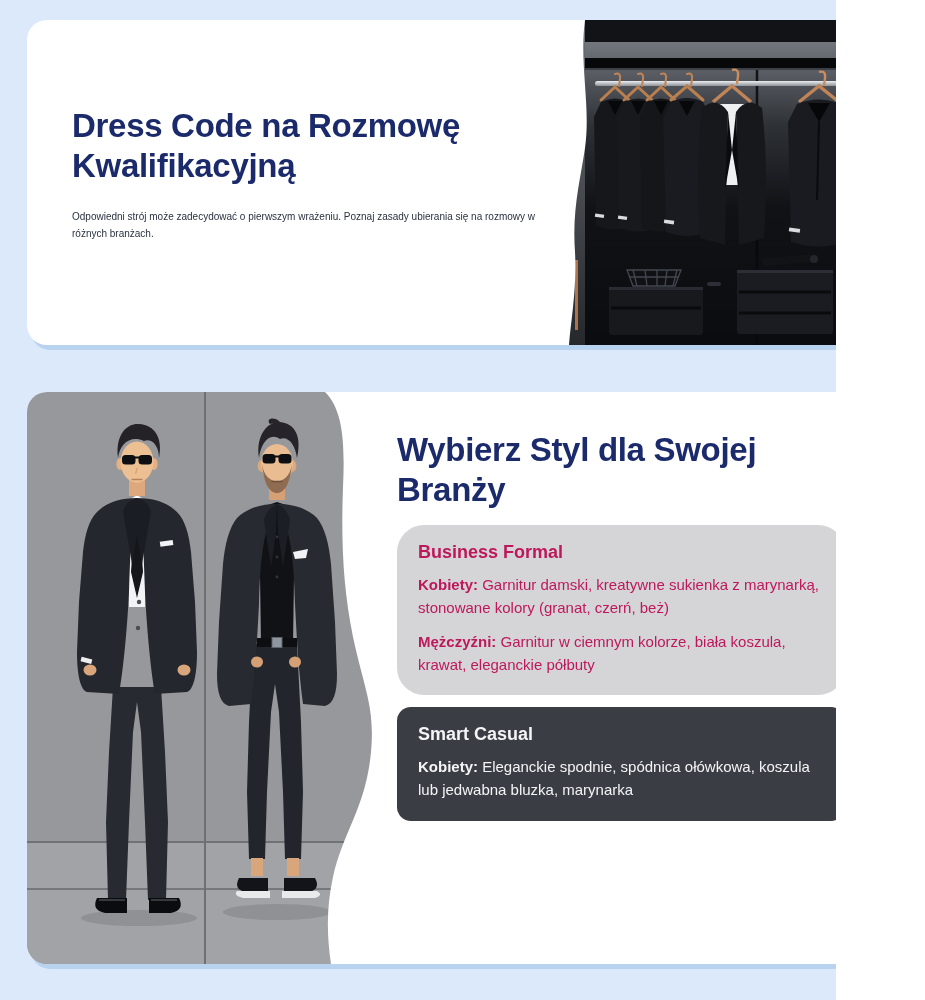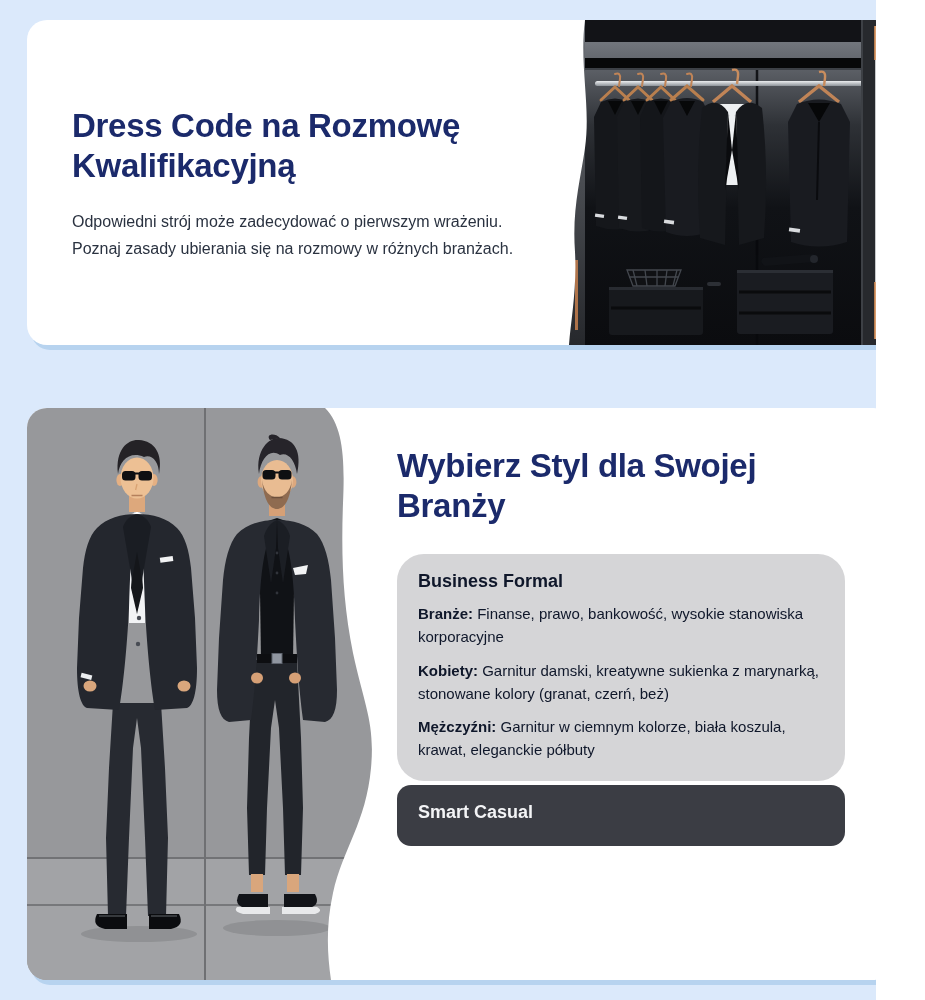--- a/index.html
+++ b/index.html
@@ -1,38 +1,38 @@
 <!DOCTYPE html>
 <html><head>
 <meta charset="utf-8">
 <style>
   html,body{margin:0;padding:0;}
   body{font-family:"Liberation Sans","DejaVu Sans",sans-serif;}
-  .page{position:relative;width:836px;height:1000px;background:#dbe9fb;overflow:hidden;padding-left:40px;}
+  .page{position:relative;width:836px;height:1000px;background:#dbe9fb;overflow:hidden;}
 
   .card{position:absolute;left:27px;width:866px;background:#ffffff;border-radius:20px;
         box-shadow:3px 6px 0 -1px #b7d3ef;overflow:hidden;}
   .card.hero{top:20px;height:325px;}
-  .card.styles{top:408px;height:572px;}
+  .card.styles{top:392px;height:572px;}
 
   
   .hero-text{position:absolute;left:45px;top:86px;width:475px;}
   h1,h2{margin:0;color:#1b2a6b;font-size:33px;line-height:1.2;font-weight:700;letter-spacing:-.3px;}
-  .hero-sub{margin:24px 0 0 0;width:468px;color:#2a3240;font-size:16px;line-height:1.65;}
+  .hero-sub{margin:24px 0 0 0;width:468px;color:#2a3240;font-size:10px;line-height:1.65;}
   .hero-art{position:absolute;right:0;top:0;width:326px;height:325px;}
   .hero-art svg{display:block;width:100%;height:100%;}
 
   
   .men-art{position:absolute;left:0;top:0;width:372px;height:572px;}
   .men-art svg{display:block;width:100%;height:100%;}
   .styles-content{position:absolute;left:370px;top:38px;width:448px;}
   h2{width:430px;}
   .info-card{border-radius:14px;padding:17px 21px 19px 21px;box-sizing:border-box;width:448px;}
-  .info-card.light{background:#d5d5d7;color:#0f172a;margin-top:29px;border-radius:27px;}
-  .info-card.dark{background:#3b3d44;color:#f3f4f6;margin-top:4px;}
+  .info-card.light{background:#d5d5d7;color:#be185d;margin-top:16px;border-radius:27px;}
+  .info-card.dark{background:#3b3d44;color:#f3f4f6;margin-top:12px;}
   .info-title{font-size:18px;font-weight:700;margin:0 0 4px 0;}
   .info-row{margin:10px 0 0 0;font-size:15px;line-height:1.55;}
   .info-row b{font-weight:700;}
 </style>
 </head>
 <body>
 
 <div class="page">
 
   <section class="card hero">
@@ -249,24 +249,24 @@
 
         <path d="M372,0 L298,0 C316,18 318,50 316,95 C314,150 316,195 326,245 C338,300 348,315 344,360 C339,415 316,440 306,485 C299,517 300,545 304,572 L372,572 Z" fill="#ffffff"></path>
       </svg>
     </div>
 
     <div class="styles-content">
       <h2>Wybierz Styl dla Swojej Branży</h2>
 
       <div class="info-card light">
         <p class="info-title">Business Formal</p>
-        <p class="info-row"><b>Branże:</b><span> Finanse, prawo, bankowość, wysokie stanowiska korporacyjne</span></p>
         <p class="info-row"><b>Kobiety:</b><span> Garnitur damski, kreatywne sukienka z marynarką, stonowane kolory (granat, czerń, beż)</span></p>
         <p class="info-row"><b>Mężczyźni:</b><span> Garnitur w ciemnym kolorze, biała koszula, krawat, eleganckie półbuty</span></p>
       </div>
 
       <div class="info-card dark">
         <p class="info-title">Smart Casual</p>
+        <p class="info-row"><b>Kobiety:</b><span> Eleganckie spodnie, spódnica ołówkowa, koszula lub jedwabna bluzka, marynarka</span></p>
       </div>
     </div>
   </section>
 
 </div>
 
 </body></html>

